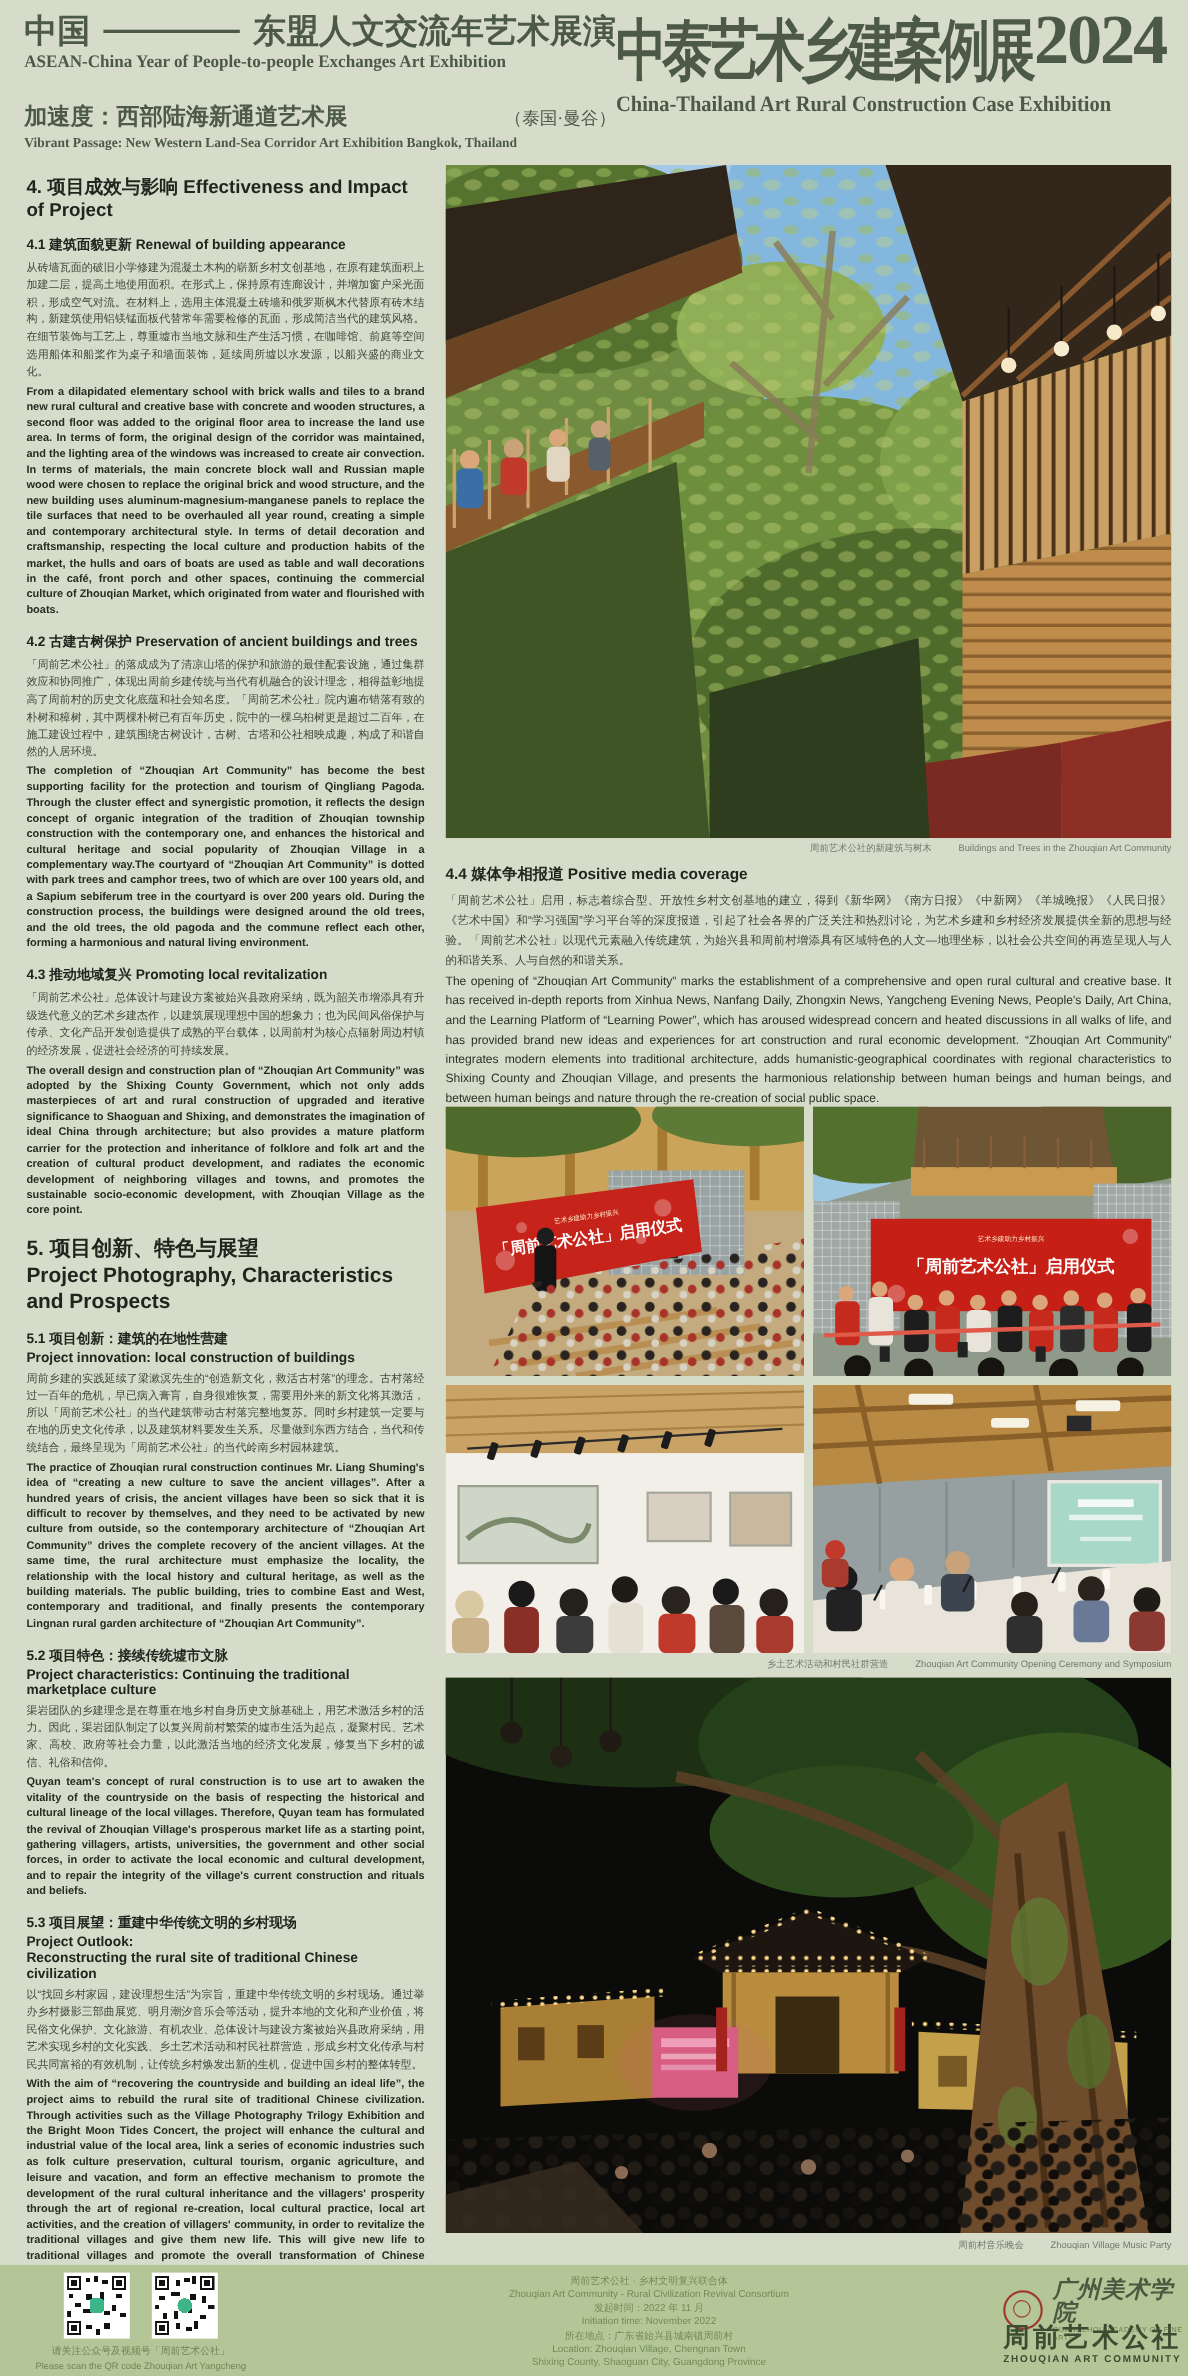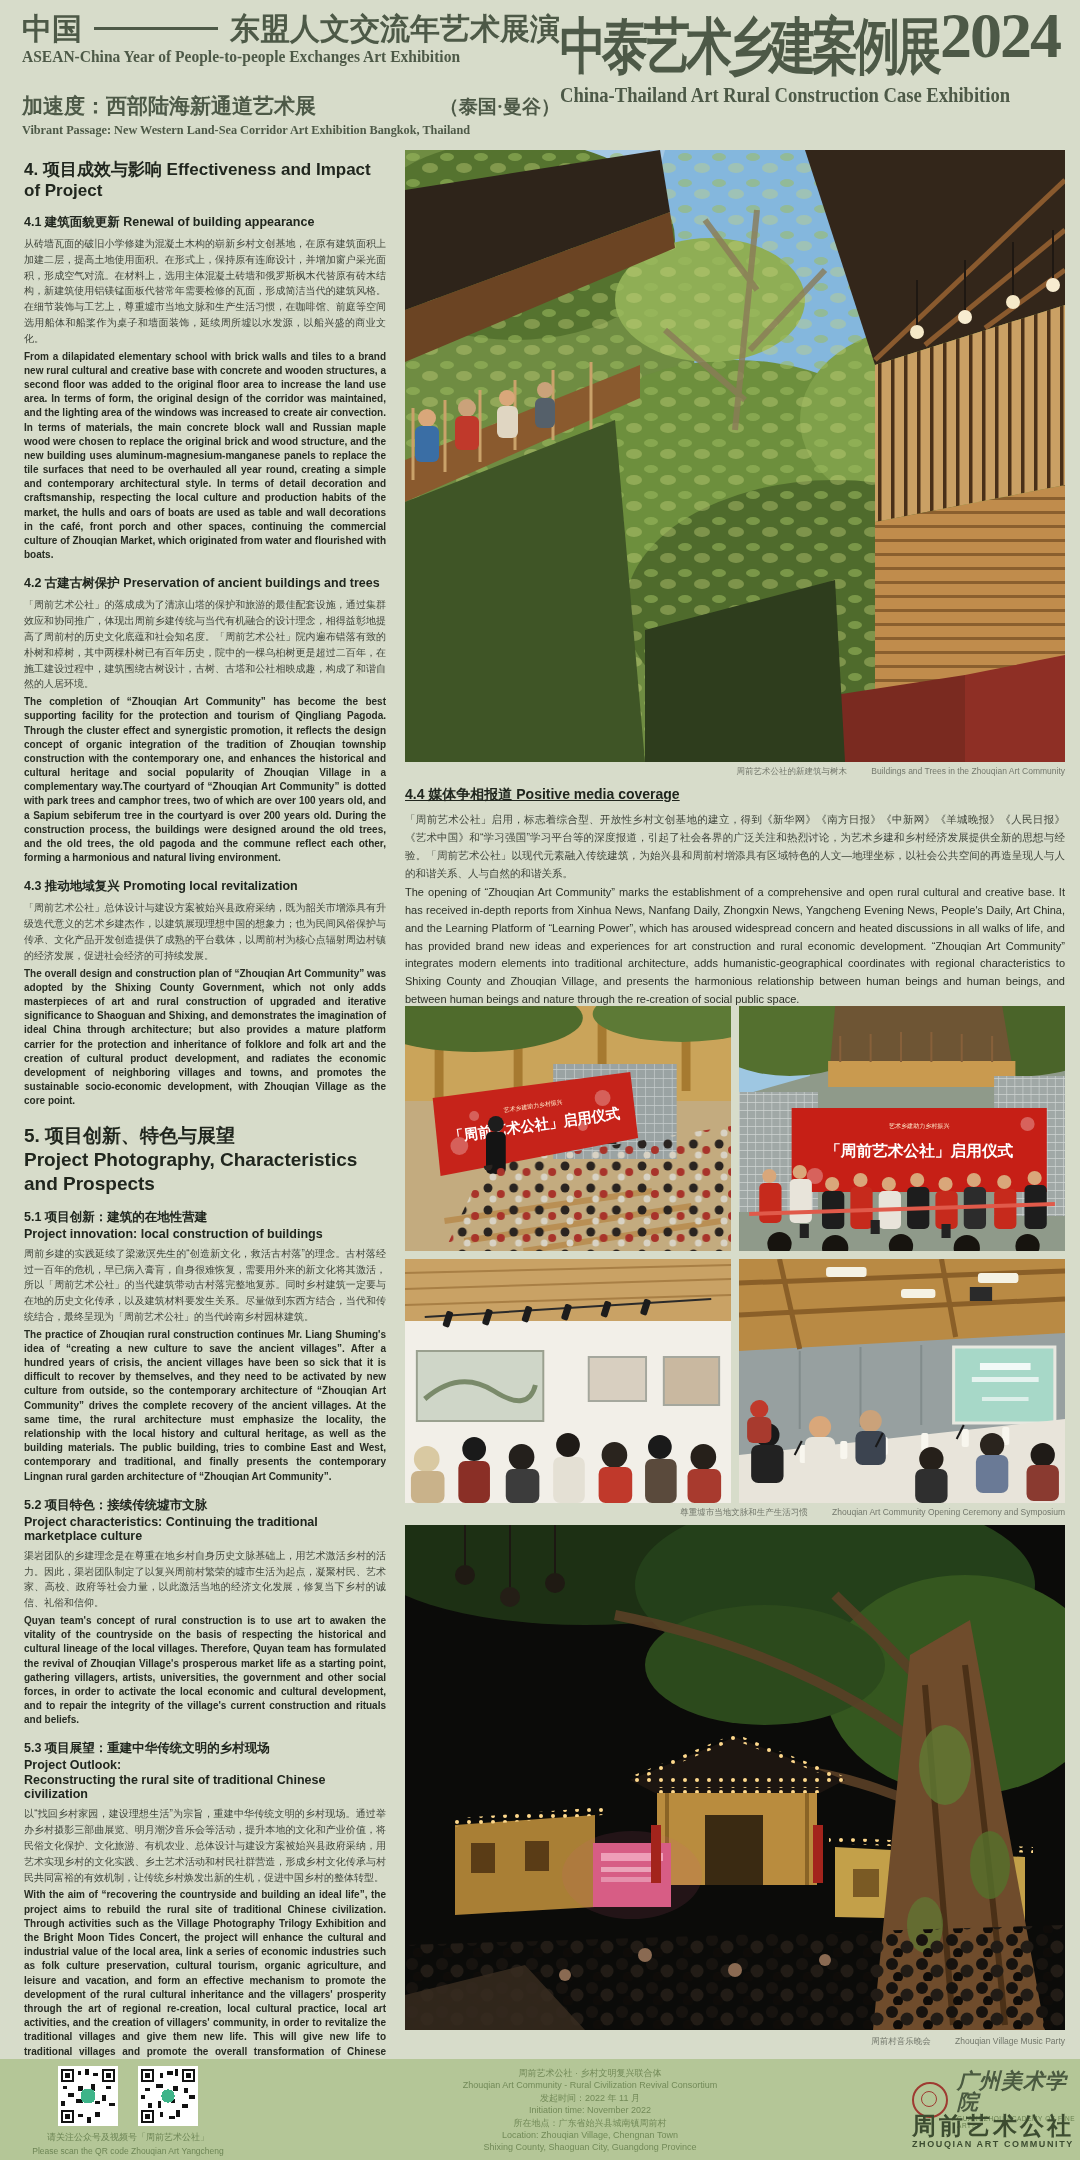--- a/index.html
+++ b/index.html
@@ -8,21 +8,21 @@
     background:#d7dcca;
     font-family:"Liberation Sans",sans-serif;
     color:#3e443a;
   }
   
   .header-left{position:absolute;left:22px;top:12px;width:538px;color:#4d5947;}
   .hl-row1{display:flex;align-items:center;font-family:"Liberation Serif",serif;font-weight:bold;font-size:30px;line-height:1.1;}
   .hl-dash{flex:1;border-top:3px solid #4d5947;margin:0 12px;}
   .hl-en1{font-family:"Liberation Serif",serif;font-weight:bold;font-size:16px;margin-top:3px;white-space:nowrap;transform:scaleX(.97);transform-origin:left;}
   .hl-row3{display:flex;justify-content:space-between;align-items:baseline;margin-top:26px;font-weight:bold;font-size:21px;color:#4d5947;text-align:right;}
-  .hl-row3 .bracket{font-family:"Liberation Serif",serif;font-size:19px;font-weight:bold;}
+  .hl-row3 .bracket{font-family:"Liberation Serif",serif;font-size:16px;font-weight:normal;}
   .hl-en2{font-family:"Liberation Serif",serif;font-weight:bold;font-size:12.5px;margin-top:3px;white-space:nowrap;transform:scaleX(.98);transform-origin:left;}
   .header-right{position:absolute;left:560px;top:6px;width:512px;color:#4d5947;}
   .hr-main{display:flex;align-items:flex-start;}
   .hr-cn{font-size:46px;font-weight:bold;letter-spacing:-4px;transform:scaleY(1.32);transform-origin:top left;white-space:nowrap;}
   .hr-year{font-family:"Liberation Serif",serif;font-size:64px;font-weight:bold;line-height:.95;letter-spacing:-2px;margin-left:2px;}
   .hr-en{font-family:"Liberation Serif",serif;font-weight:bold;font-size:20px;white-space:nowrap;transform:scaleX(.93);transform-origin:left;margin-top:16px;}
   
   .leftcol{position:absolute;left:24px;top:158px;width:362px;}
   .h-sec{font-size:17px;font-weight:bold;color:#20261e;margin:14px 0 4px;}
   .h-sec.first{margin-top:0;}
@@ -30,21 +30,21 @@
   .h-big{font-size:19px;font-weight:bold;color:#20261e;margin:16px 0 0;line-height:1.25;}
   .h-big2{font-size:19px;font-weight:bold;color:#20261e;margin:0 0 4px;line-height:1.25;}
   p.cn{font-size:10px;line-height:1.58;text-align:justify;color:#40463c;margin:0 0 3px;}
   p.en{font-size:10px;line-height:1.42;text-align:justify;color:#272c23;font-weight:bold;margin:0;}
   
   .photo{position:absolute;overflow:hidden;}
   .photo svg{display:block;width:100%;height:100%;}
   .caption{position:absolute;left:405px;width:660px;text-align:right;font-size:8.5px;color:#73786c;}
   .caption .c-cn{margin-right:22px;}
   .s44{position:absolute;left:405px;top:786px;width:660px;}
-  .s44 .h-sub{margin:0 0 6px;font-size:14px;text-decoration:underline;}
+  .s44 .h-sub{margin:0 0 6px;font-size:14px;}
   .s44 p.cn{font-size:10.5px;line-height:1.72;margin-bottom:2px;}
   .s44 p.en{font-size:11px;line-height:1.62;font-weight:normal;color:#2b3027;}
   .grid-row{position:absolute;left:405px;width:660px;display:flex;gap:8px;}
   .grid-row .photo-cell{overflow:hidden;flex:1;}
   .photo-cell svg{display:block;width:100%;height:100%;}
   
   .footer{position:absolute;left:0;top:2059px;width:1080px;height:101px;background:#b4c697;}
   .qr-block{position:absolute;left:28px;top:7px;width:200px;text-align:center;}
   .qr-row{display:flex;justify-content:center;gap:20px;}
   .qr{width:54px;height:54px;background:#fff;padding:3px;}
@@ -427,21 +427,21 @@
       </g>
       <g stroke="#1a1a1a" stroke-width="2">
         <line x1="55" y1="196" x2="62" y2="182"></line>
           <line x1="135" y1="188" x2="142" y2="174"></line>
           <line x1="215" y1="180" x2="222" y2="166"></line>
       </g>
     </svg>
   </div>
 </div>
 <div class="caption" style="top:1507px;">
-  <span class="c-cn">尊重墟市当地文脉和生产生活习惯</span>
+  <span class="c-cn">乡土艺术活动和村民社群营造</span>
   <span>Zhouqian Art Community Opening Ceremony and Symposium</span>
 </div>
 
 <div class="photo" style="left:405px;top:1525px;width:660px;height:505px;">
   <svg viewBox="0 0 660 505" preserveAspectRatio="none">
     <defs>
       <pattern id="crowdN" width="30" height="24" patternUnits="userSpaceOnUse">
         <circle cx="7" cy="7" r="6" fill="#17130f"></circle>
           <circle cx="22" cy="14" r="6.5" fill="#221c16"></circle>
           <circle cx="13" cy="20" r="5" fill="#0f0c09"></circle>

